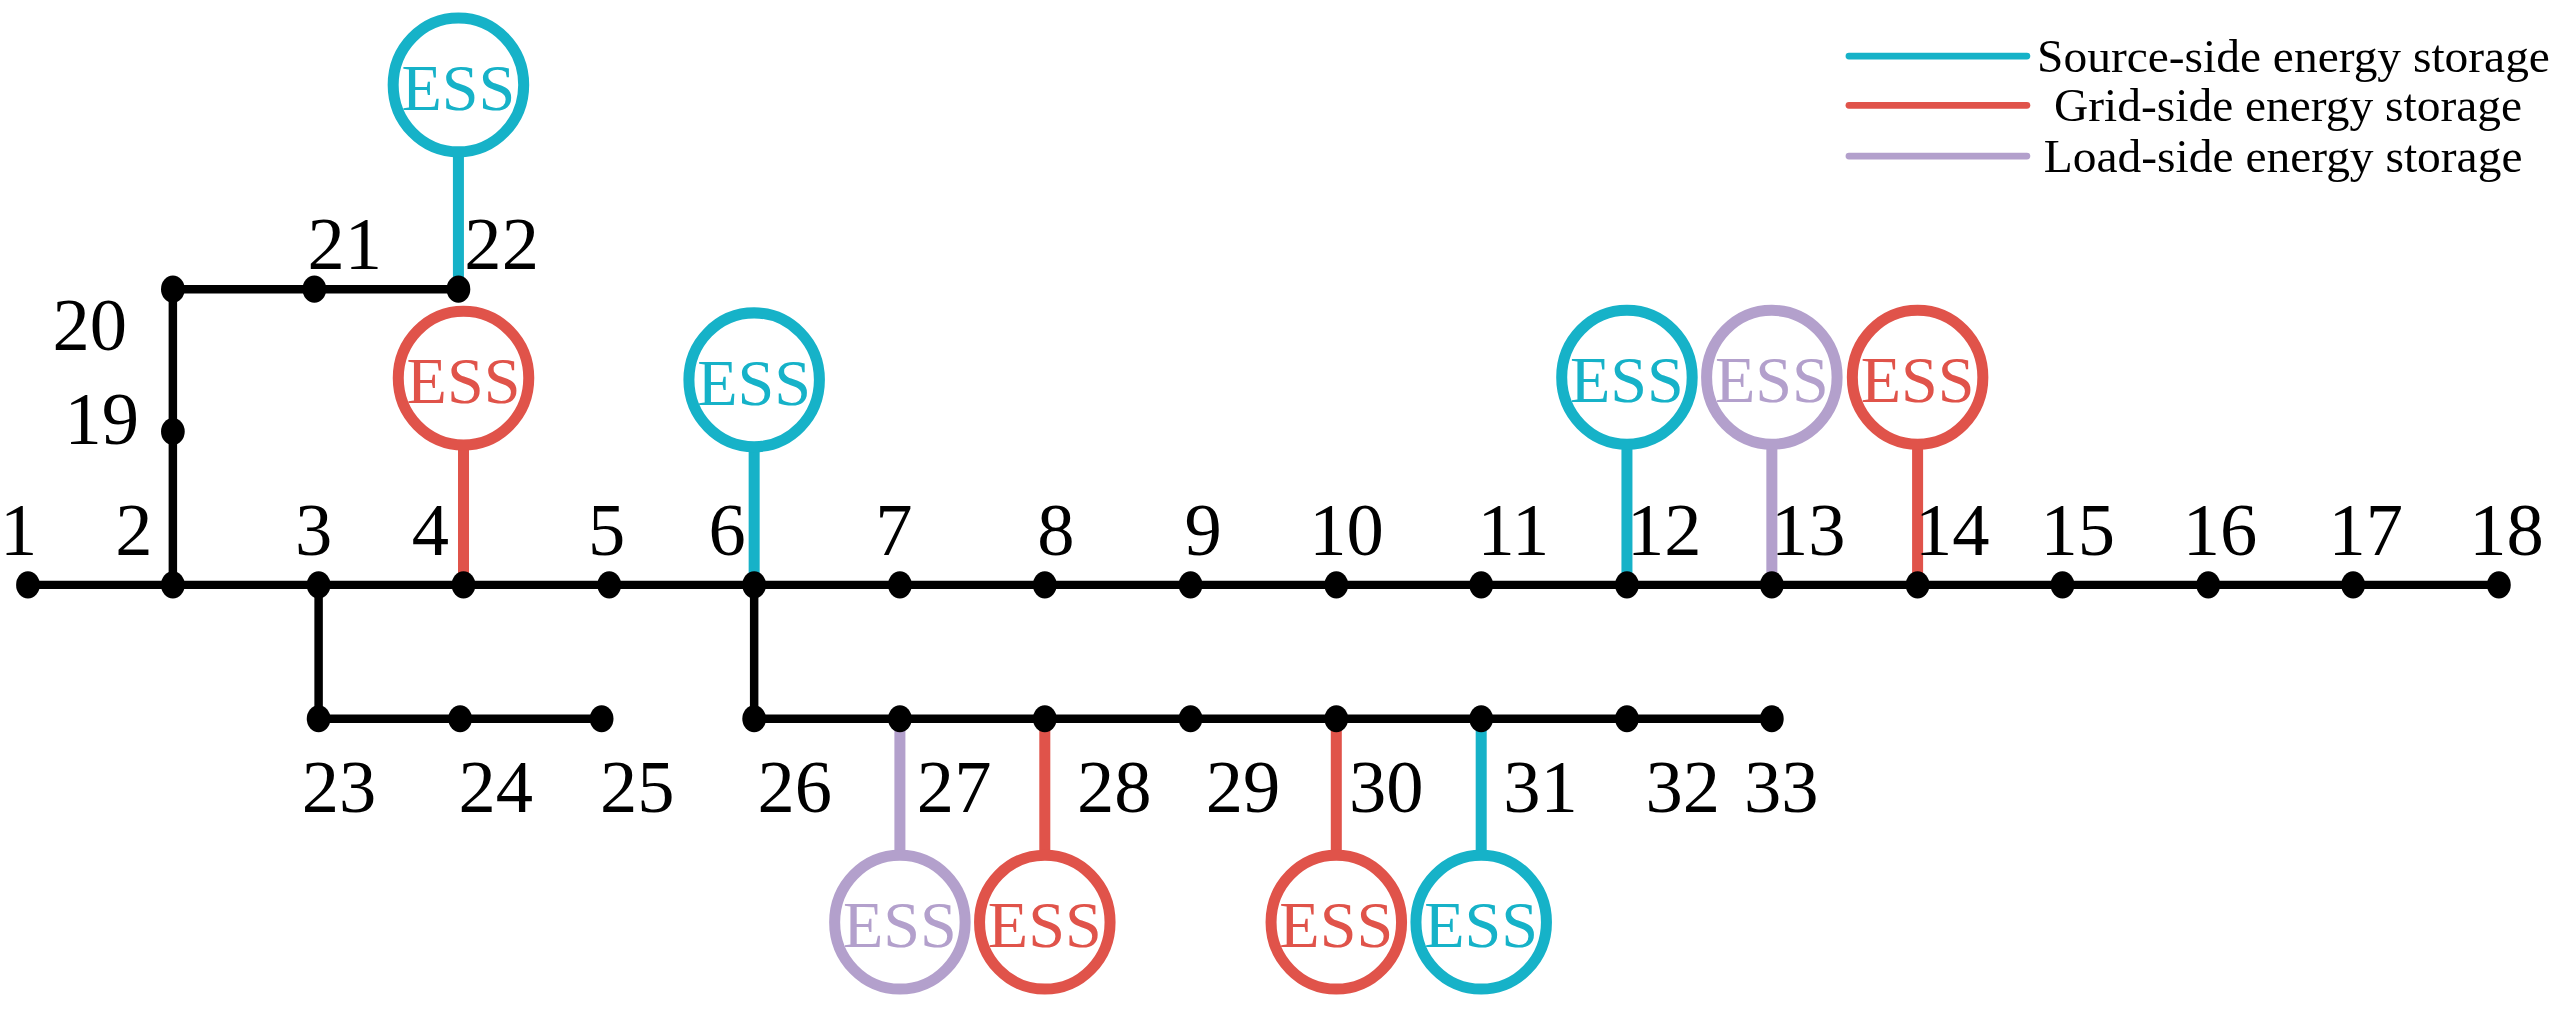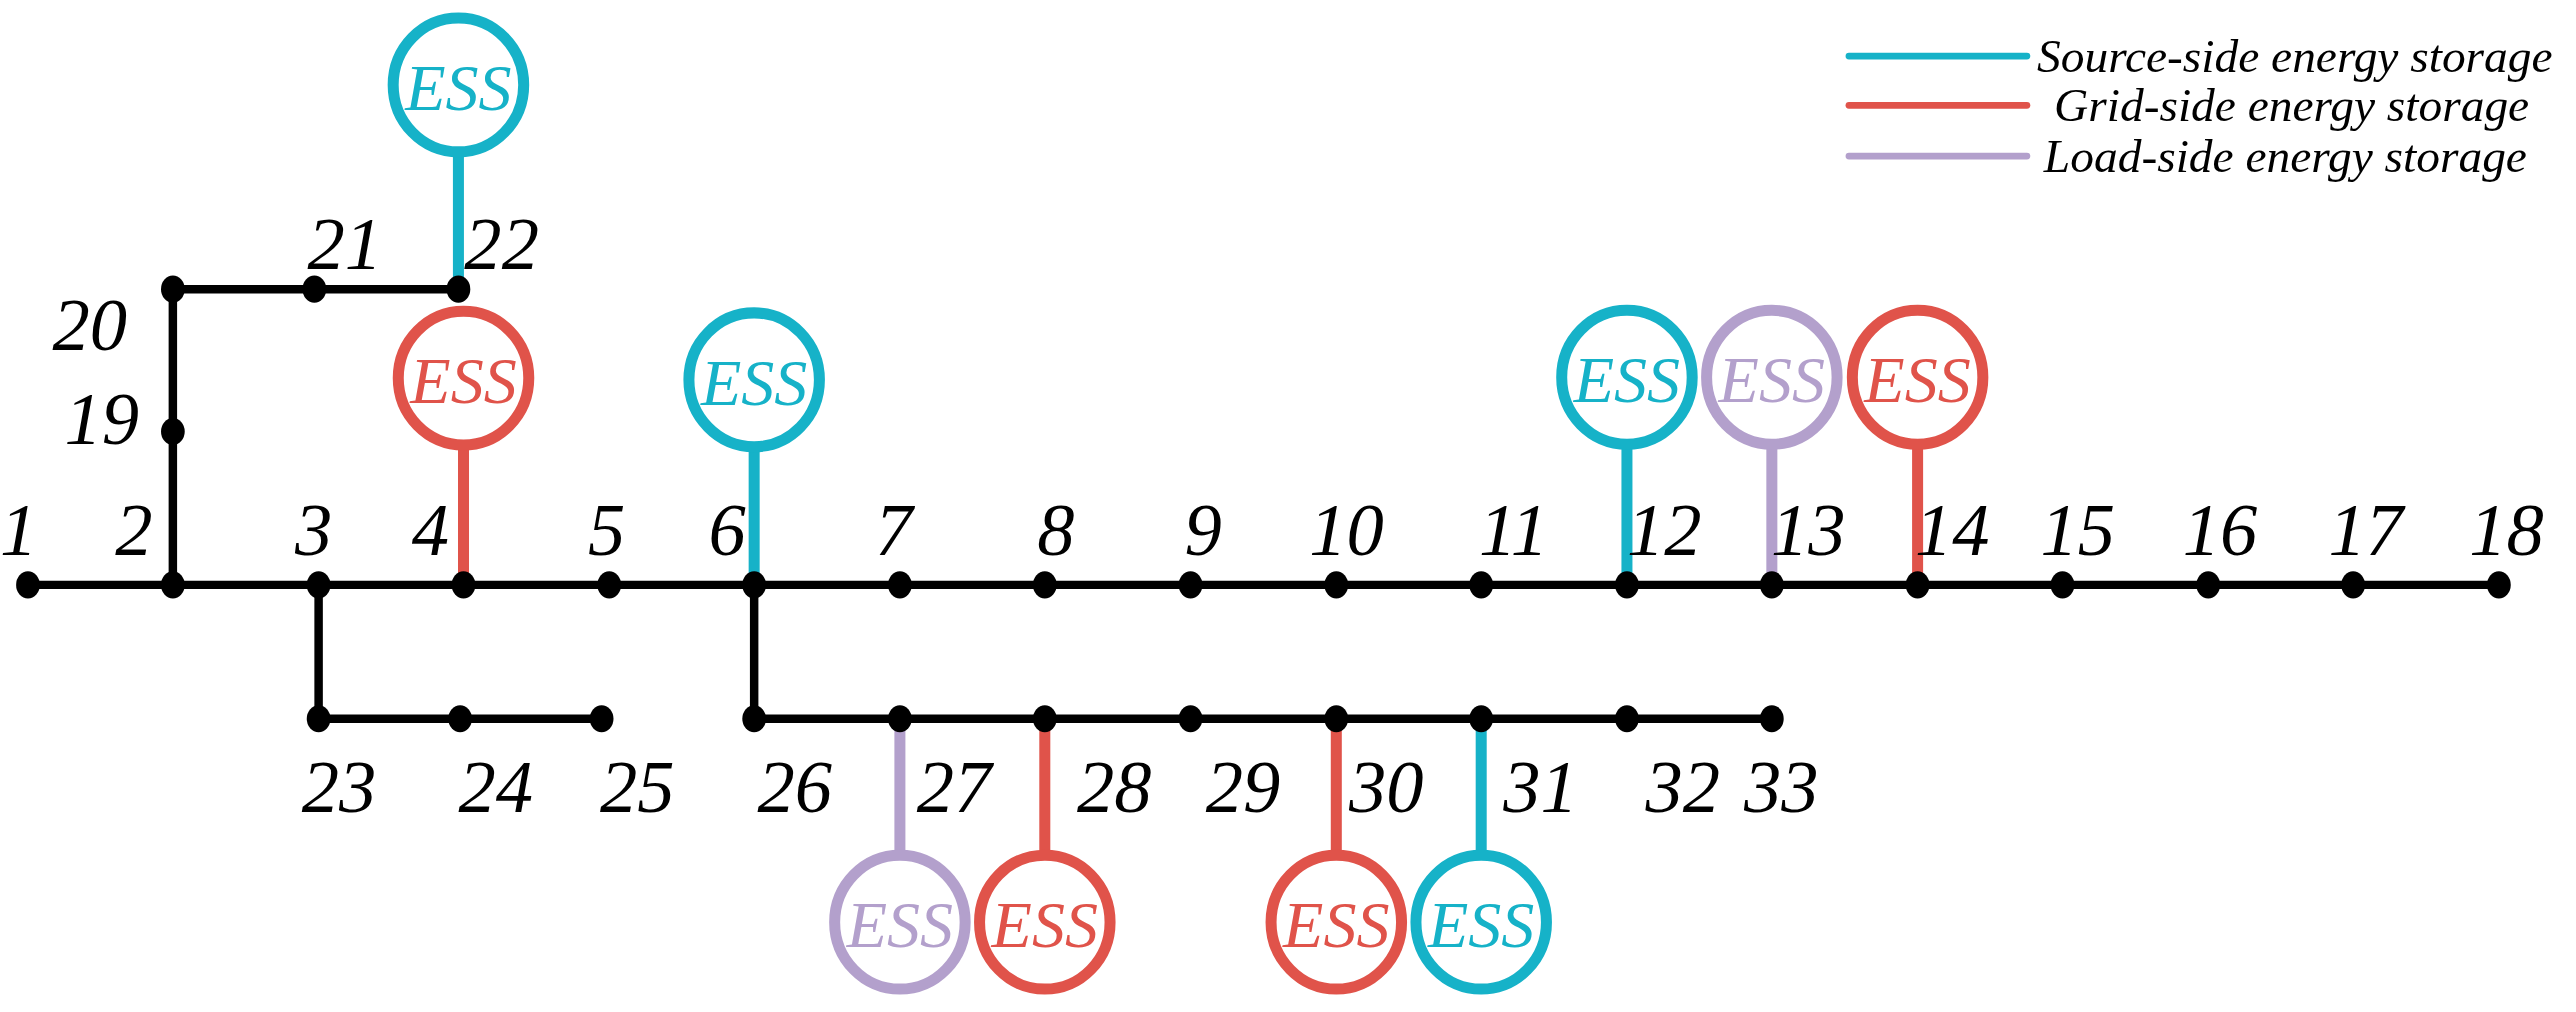--- a/index.html
+++ b/index.html
@@ -6,21 +6,20 @@
     margin: 0;
     padding: 0;
     background: #ffffff;
   }
   .figure-wrap {
     width: 2576px;
     height: 1013px;
     position: relative;
     background: #ffffff;
     overflow: hidden;
-    font-style: italic;
   }
   svg {
     display: block;
   }
   .bus-label {
     font-family: "Liberation Serif", "DejaVu Serif", serif;
     font-size: 88px;
     fill: #000000;
   }
   .ess-label {

